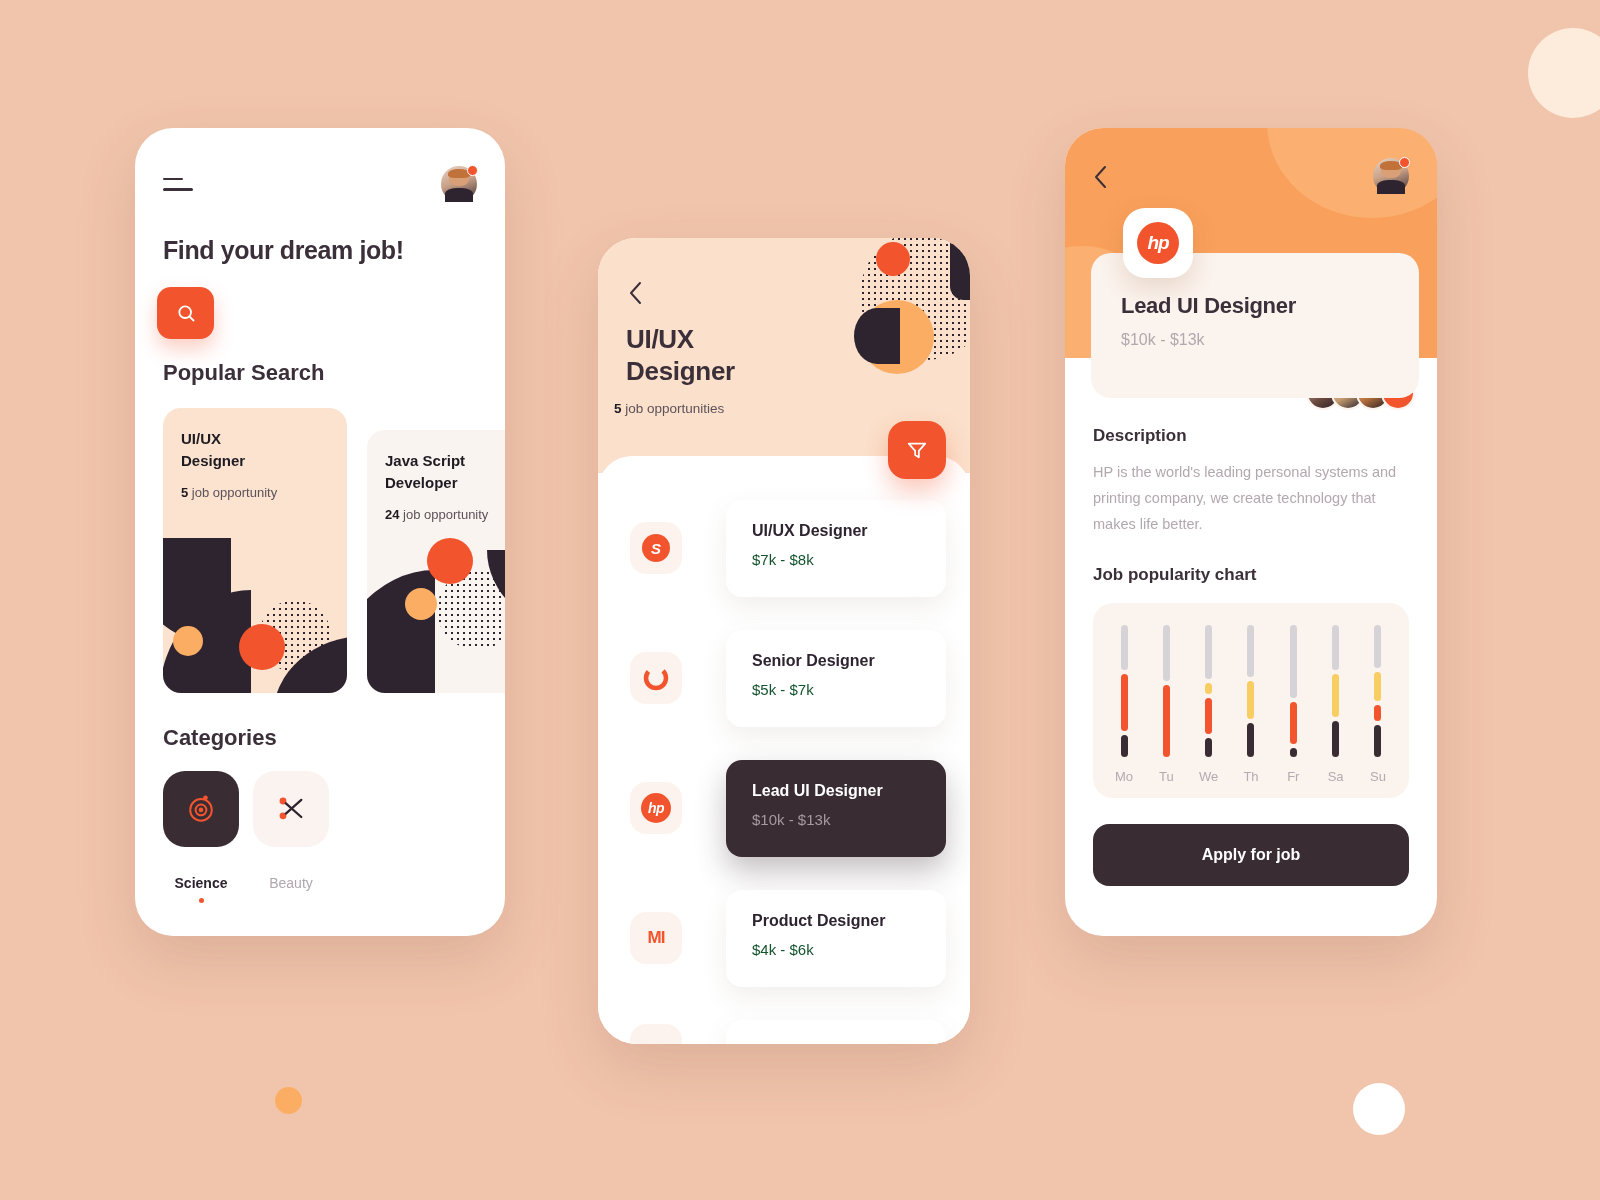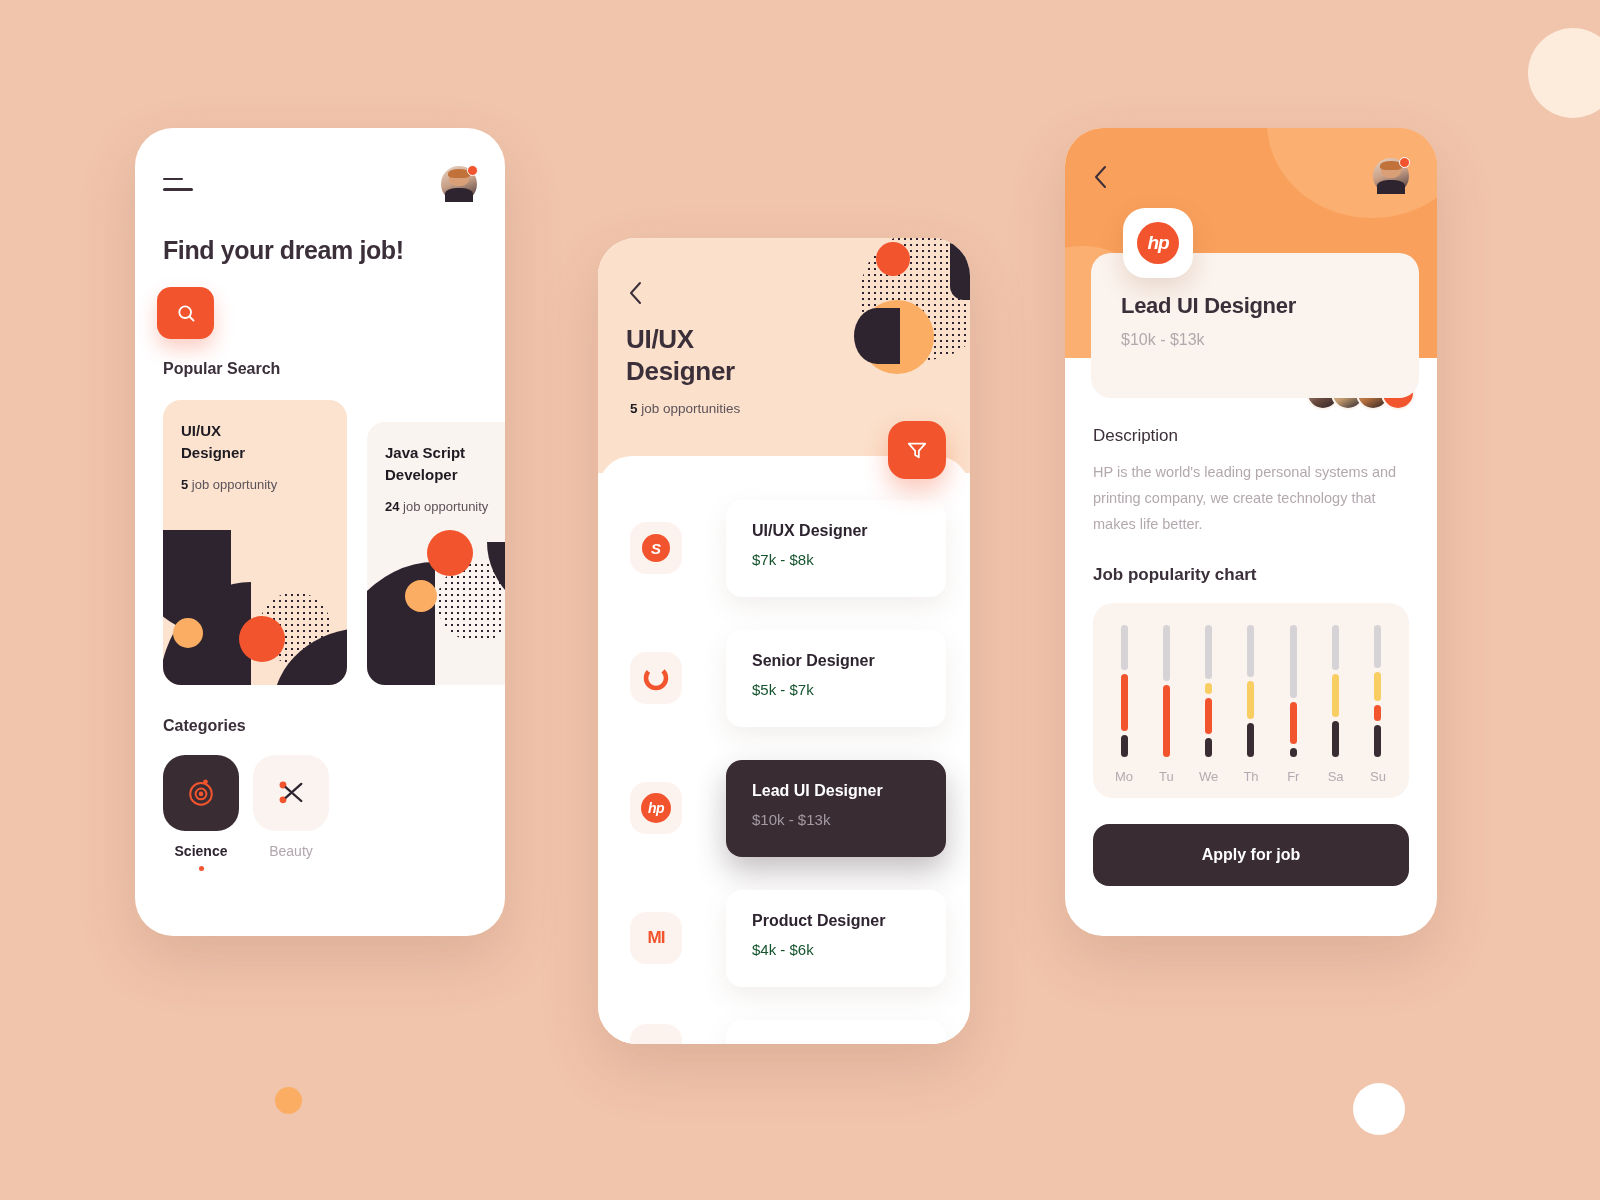--- a/index.html
+++ b/index.html
@@ -81,21 +81,21 @@
   .search-box input::placeholder { color: #B6AAB0; }
   .search-btn {
     width: 57px; height: 52px; background: #F2542D; border-radius: 14px;
     display: flex; align-items: center; justify-content: center;
     margin-left: -6px; border: none; cursor: pointer;
     box-shadow: 0 10px 20px rgba(242,84,45,.28);
   }
 
   .sec-head {
     padding: 21px 28px 0 28px;
-    font-size: 16px; font-weight: 700; color: #3B2F3A;
+    font-size: 22px; font-weight: 700; color: #3B2F3A;
   }
 
   .pop-row { display: flex; gap: 20px; padding: 22px 0 0 28px; }
   .pop-card {
     width: 184px; height: 285px; border-radius: 18px; flex: 0 0 auto;
     position: relative; overflow: hidden; padding: 20px 18px;
   }
   .pop-card.c1 { background: #FBE3CF; }
   .pop-card.c2 { background: #FAF4F0; }
   .pop-card h4 { font-size: 15px; font-weight: 700; color: #1E1B22; line-height: 1.45; position: relative; z-index: 3;}
@@ -108,34 +108,34 @@
     background-size: 6px 6px; border-radius: 50%;
   }
 
   .cats-row { display: flex; gap: 14px; padding: 20px 0 0 28px; }
   .cat { width: 76px; flex: 0 0 auto; text-align: center; cursor: pointer; }
   .cat .tile {
     width: 76px; height: 76px; border-radius: 22px;
     background: #FAF3EF; display: flex; align-items: center; justify-content: center;
   }
   .cat.active .tile { background: #3A2C33; }
-  .cat .lbl { margin-top: 12px; font-size: 14px; color: #B2A6AD; }
+  .cat .lbl { margin-top: 28px; font-size: 14px; color: #B2A6AD; }
   .cat.active .lbl { color: #2E2430; font-weight: 700; }
   .cat .dot-ind { width: 5px; height: 5px; border-radius: 50%; background: #F2542D; margin: 7px auto 0; }
 
   
   .s2-header {
     position: relative; height: 235px; background: #FBE0CB; overflow: hidden;
   }
   .s2-back { position: absolute; left: 30px; top: 42px; cursor: pointer; }
   .s2-title {
     position: absolute; left: 28px; top: 86px;
     font-size: 26px; font-weight: 700; color: #3B2F3A; line-height: 1.22; letter-spacing: -.3px;
   }
-  .s2-opp { position: absolute; left: 32px; top: 163px; font-size: 13.5px; color: #5C525A; }
+  .s2-opp { position: absolute; left: 16px; top: 163px; font-size: 13.5px; color: #5C525A; }
   .s2-opp b { color: #1E1B22; font-weight: 700; }
   .s2-sheet {
     position: absolute; left: 0; top: 218px; width: 100%; height: 590px;
     background: #FFFFFF; border-radius: 34px 34px 0 0;
   }
   .filter-btn {
     position: absolute; right: 24px; top: 183px; width: 58px; height: 58px;
     background: #F2542D; border-radius: 18px; z-index: 9;
     display: flex; align-items: center; justify-content: center; cursor: pointer;
     box-shadow: 0 12px 24px rgba(242,84,45,.32);
@@ -179,21 +179,21 @@
   .pbubble {
     width: 34px; height: 34px; border-radius: 50%; margin-left: -9px;
     border: 2.5px solid #FBF3EE; overflow: hidden; position: relative;
   }
   .pbubble.more {
     background: #F2542D; display: flex; align-items: center; justify-content: center;
     color: #fff; font-size: 17px; letter-spacing: 1.5px; font-weight: 700; cursor: pointer;
   }
 
   .s3-body { padding: 68px 28px 0 28px; }
-  .s3-h { font-size: 17px; font-weight: 400; color: #3B2F3A; }
+  .s3-h { font-size: 17px; font-weight: 700; color: #3B2F3A; }
   .s3-desc { margin-top: 14px; font-size: 14.5px; line-height: 1.78; color: #B3A8AE; }
   .s3-h2 { margin-top: 28px; font-size: 17px; font-weight: 700; color: #3B2F3A; }
 
   .chart-card {
     margin: 18px 0 0 0; background: #FBF3EE; border-radius: 20px;
     padding: 22px 16px 14px 16px;
   }
   .chart-bars { display: flex; justify-content: space-between; align-items: flex-start; height: 132px; }
   .bcol { width: 30px; display: flex; flex-direction: column; align-items: center; }
   .bstack { height: 132px; width: 7px; display: flex; flex-direction: column; gap: 4px; }

